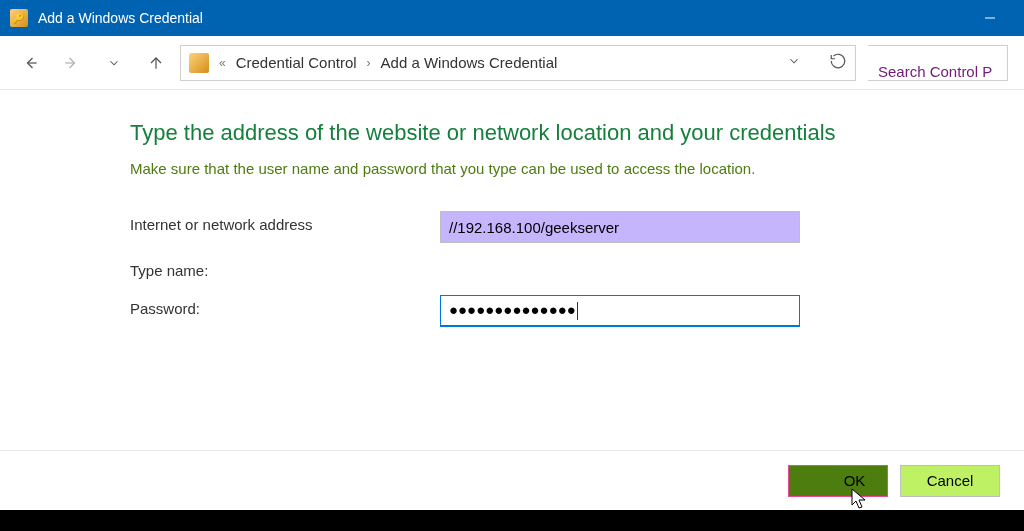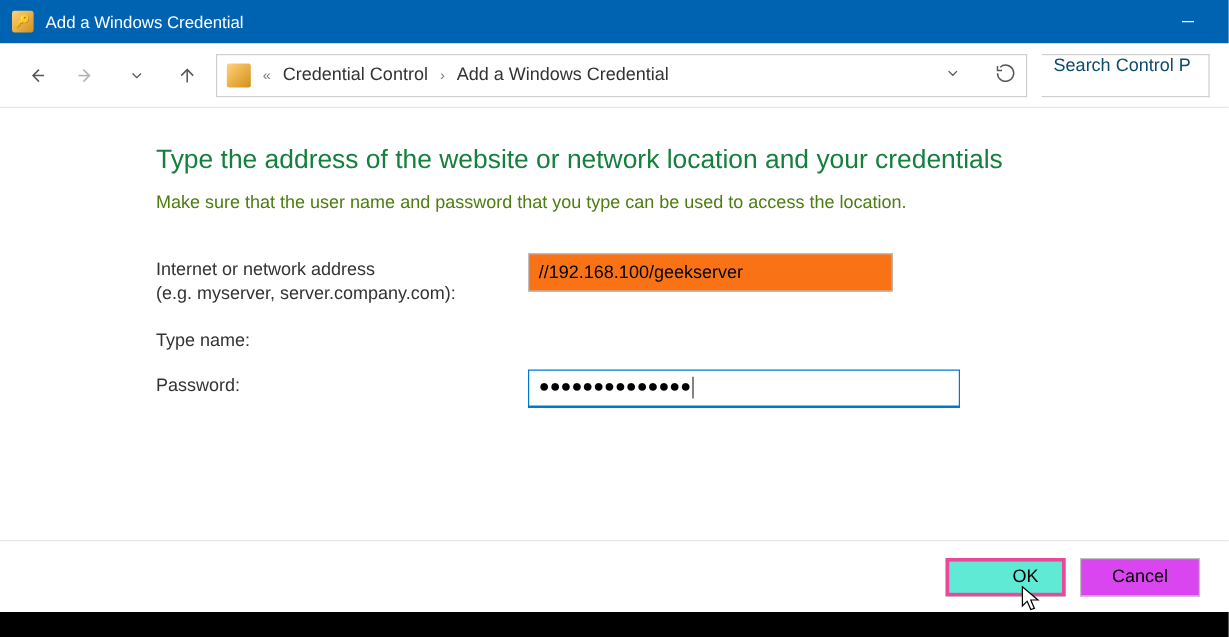--- a/index.html
+++ b/index.html
@@ -63,23 +63,23 @@
       background: linear-gradient(135deg,#ffd27a,#d48f1a);
       border-radius: 2px;
     }
     .addr-chevron { color:#777; font-size:12px; padding:0 2px;}
     .addr-text { color:#333; font-size:15px; }
     .addr-right { margin-left:auto; display:flex; align-items:center; gap:28px; color:#555;}
     .searchbox {
       border:1px solid #cfcfcf;
       height:36px;
       width: 140px;
-      display:flex; align-items:flex-start;
+      display:flex; align-items:flex-end;
       padding:0 10px;
-      color:#0c4a6e;
+      color:#701a75;
       font-size:15px;
       border-left:none;
     }
     .content {
       padding: 30px 40px 0 130px;
     }
     .heading {
       color:#15803d;
       font-size: 22px;
       font-weight: 400;
@@ -96,27 +96,27 @@
       margin-bottom: 14px;
     }
     .form-label {
       width: 310px;
       color:#333;
       font-size:15px;
       line-height: 1.35;
       padding-top: 4px;
     }
     .text-input {
-      width: 304px;
+      width: 360px;
       height: 32px;
       border: 1px solid #bfbfbf;
       padding: 4px 8px;
       font-size: 15px;
       font-family: inherit;
-      background:#f97316;
+      background:#c4b5fd;
     }
     .password-field {
       width: 360px;
       height: 32px;
       border: 1px solid #0078d4;
       border-bottom: 2px solid #0078d4;
       display:flex;
       align-items:center;
       padding: 0 8px;
       font-size: 15px;
@@ -143,29 +143,29 @@
       align-items:center;
       justify-content:flex-end;
       padding-right: 24px;
       gap: 12px;
       background:#fff;
     }
     .btn {
       min-width: 100px;
       height: 32px;
       border: 1px solid #bfbfbf;
-      background:#d946ef;
+      background:#bef264;
       font-size: 15px;
       font-family: inherit;
       cursor:pointer;
       display:flex;align-items:center;justify-content:center;
     }
     .btn.primary {
-      border: 3px solid #ec4899;
-      background: #5eead4;
+      border: 1px solid #ec4899;
+      background: #4d7c0f;
       padding-left: 33px;
     }
     .cursor {
       position:absolute;
       left: 850px;
       top: 487px;
       pointer-events:none;
     }
     .blackbar {
       position:absolute;
@@ -244,21 +244,20 @@
   </div>
 </div>
 
 <div class="content">
   <div class="heading">Type the address of the website or network location and your credentials</div>
   <div class="subtext">Make sure that the user name and password that you type can be used to access the location.</div>
 
   <div class="form-row">
     <div class="form-label">
       <span>Internet or network address</span><br>
-      <span>(e.g. myserver, server.company.com):</span>
     </div>
     <input type="text" class="text-input" value="//192.168.100/geekserver" style="">
   </div>
 
   <div class="form-row">
     <div class="form-label">Type name:</div>
   </div>
 
   <div class="form-row">
     <div class="form-label">Password:</div>

